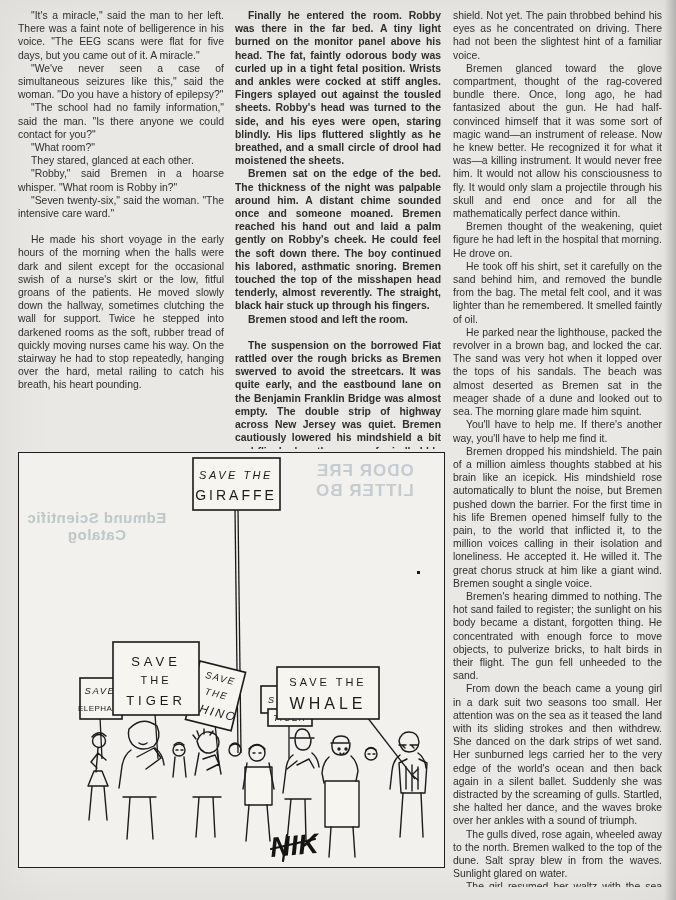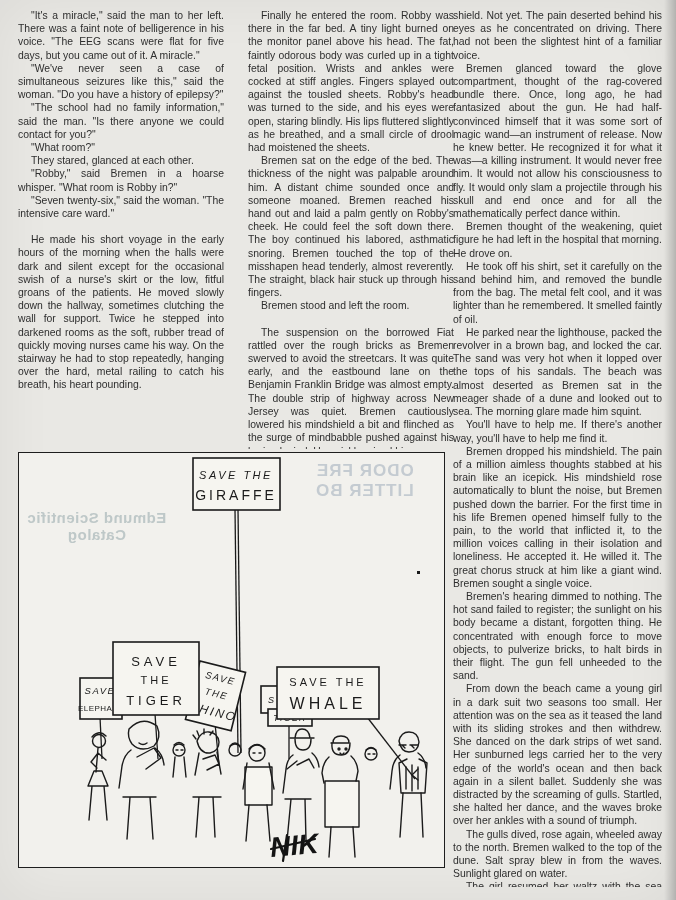--- a/index.html
+++ b/index.html
@@ -15,21 +15,21 @@
   .edge-shadow{position:absolute;top:0;right:0;width:12px;height:100%;
     background:linear-gradient(to right, rgba(0,0,0,0), rgba(0,0,0,0.20));pointer-events:none;}
   .col{
     position:absolute;top:9px;
     width:206px;
     font-size:10.4px;line-height:13.2px;
     text-align:justify;
     overflow:hidden;
   }
   .col-1{left:18px;height:432px;}
-  .col-2{left:248px;height:440px;}
+  .col-2{left:235px;height:440px;font-weight:bold;}
   .col-3{left:453px;width:209px;height:878px;}
   .para{margin:0;text-indent:13px;}
   .para.noindent{text-indent:0;}
   .para.gap{margin-top:13px;}
   .para.italic{}
 
   .cartoon{
     position:absolute;left:18px;top:452px;
     width:427px;height:416px;
     background:#f2f1ed;
@@ -63,21 +63,21 @@
       <p class="para">"Seven twenty-six," said the woman. "The intensive care ward."</p>
       <p class="para gap">He made his short voyage in the early hours of the morning when the halls were dark and silent except for the occasional swish of a nurse's skirt or the low, fitful groans of the patients. He moved slowly down the hallway, sometimes clutching the wall for support. Twice he stepped into darkened rooms as the soft, rubber tread of quickly moving nurses came his way. On the stairway he had to stop repeatedly, hanging over the hard, metal railing to catch his breath, his heart pounding.</p>
     </div>
   <div class="col col-2">
       <p class="para">Finally he entered the room. Robby was there in the far bed. A tiny light burned on the monitor panel above his head. The fat, faintly odorous body was curled up in a tight fetal position. Wrists and ankles were cocked at stiff angles. Fingers splayed out against the tousled sheets. Robby's head was turned to the side, and his eyes were open, staring blindly. His lips fluttered slightly as he breathed, and a small circle of drool had moistened the sheets.</p>
       <p class="para">Bremen sat on the edge of the bed. The thickness of the night was palpable around him. A distant chime sounded once and someone moaned. Bremen reached his hand out and laid a palm gently on Robby's cheek. He could feel the soft down there. The boy continued his labored, asthmatic snoring. Bremen touched the top of the misshapen head tenderly, almost reverently. The straight, black hair stuck up through his fingers.</p>
       <p class="para">Bremen stood and left the room.</p>
       <p class="para gap">The suspension on the borrowed Fiat rattled over the rough bricks as Bremen swerved to avoid the streetcars. It was quite early, and the eastbound lane on the Benjamin Franklin Bridge was almost empty. The double strip of highway across New Jersey was quiet. Bremen cautiously lowered his mindshield a bit and flinched as the surge of mindbabble pushed against his bruised mind. He quickly raised his</p>
     </div>
   <div class="col col-3">
-      <p class="para noindent">shield. Not yet. The pain deserted behind his eyes as he concentrated on driving. There had not been the slightest hint of a familiar voice.</p>
+      <p class="para noindent">shield. Not yet. The pain throbbed behind his eyes as he concentrated on driving. There had not been the slightest hint of a familiar voice.</p>
       <p class="para">Bremen glanced toward the glove compartment, thought of the rag-covered bundle there. Once, long ago, he had fantasized about the gun. He had half-convinced himself that it was some sort of magic wand—an instrument of release. Now he knew better. He recognized it for what it was—a killing instrument. It would never free him. It would not allow his consciousness to fly. It would only slam a projectile through his skull and end once and for all the mathematically perfect dance within.</p>
       <p class="para">Bremen thought of the weakening, quiet figure he had left in the hospital that morning. He drove on.</p>
       <p class="para">He took off his shirt, set it carefully on the sand behind him, and removed the bundle from the bag. The metal felt cool, and it was lighter than he remembered. It smelled faintly of oil.</p>
       <p class="para">He parked near the lighthouse, packed the revolver in a brown bag, and locked the car. The sand was very hot when it lopped over the tops of his sandals. The beach was almost deserted as Bremen sat in the meager shade of a dune and looked out to sea. The morning glare made him squint.</p>
       <p class="para italic">You'll have to help me. If there's another way, you'll have to help me find it.</p>
       <p class="para">Bremen dropped his mindshield. The pain of a million aimless thoughts stabbed at his brain like an icepick. His mindshield rose automatically to blunt the noise, but Bremen pushed down the barrier. For the first time in his life Bremen opened himself fully to the pain, to the world that inflicted it, to the million voices calling in their isolation and loneliness. He accepted it. He willed it. The great chorus struck at him like a giant wind. Bremen sought a single voice.</p>
       <p class="para">Bremen's hearing dimmed to nothing. The hot sand failed to register; the sunlight on his body became a distant, forgotten thing. He concentrated with enough force to move objects, to pulverize bricks, to halt birds in their flight. The gun fell unheeded to the sand.</p>
       <p class="para">From down the beach came a young girl in a dark suit two seasons too small. Her attention was on the sea as it teased the land with its sliding strokes and then withdrew. She danced on the dark strips of wet sand. Her sunburned legs carried her to the very edge of the world's ocean and then back again in a silent ballet. Suddenly she was distracted by the screaming of gulls. Startled, she halted her dance, and the waves broke over her ankles with a sound of triumph.</p>
       <p class="para">The gulls dived, rose again, wheeled away to the north. Bremen walked to the top of the dune. Salt spray blew in from the waves. Sunlight glared on water.</p>
       <p class="para">The girl resumed her waltz with the sea while behind her, squinting slightly in the clean, sharp light of morning, the three of them watched through Bremen's eyes.</p>

